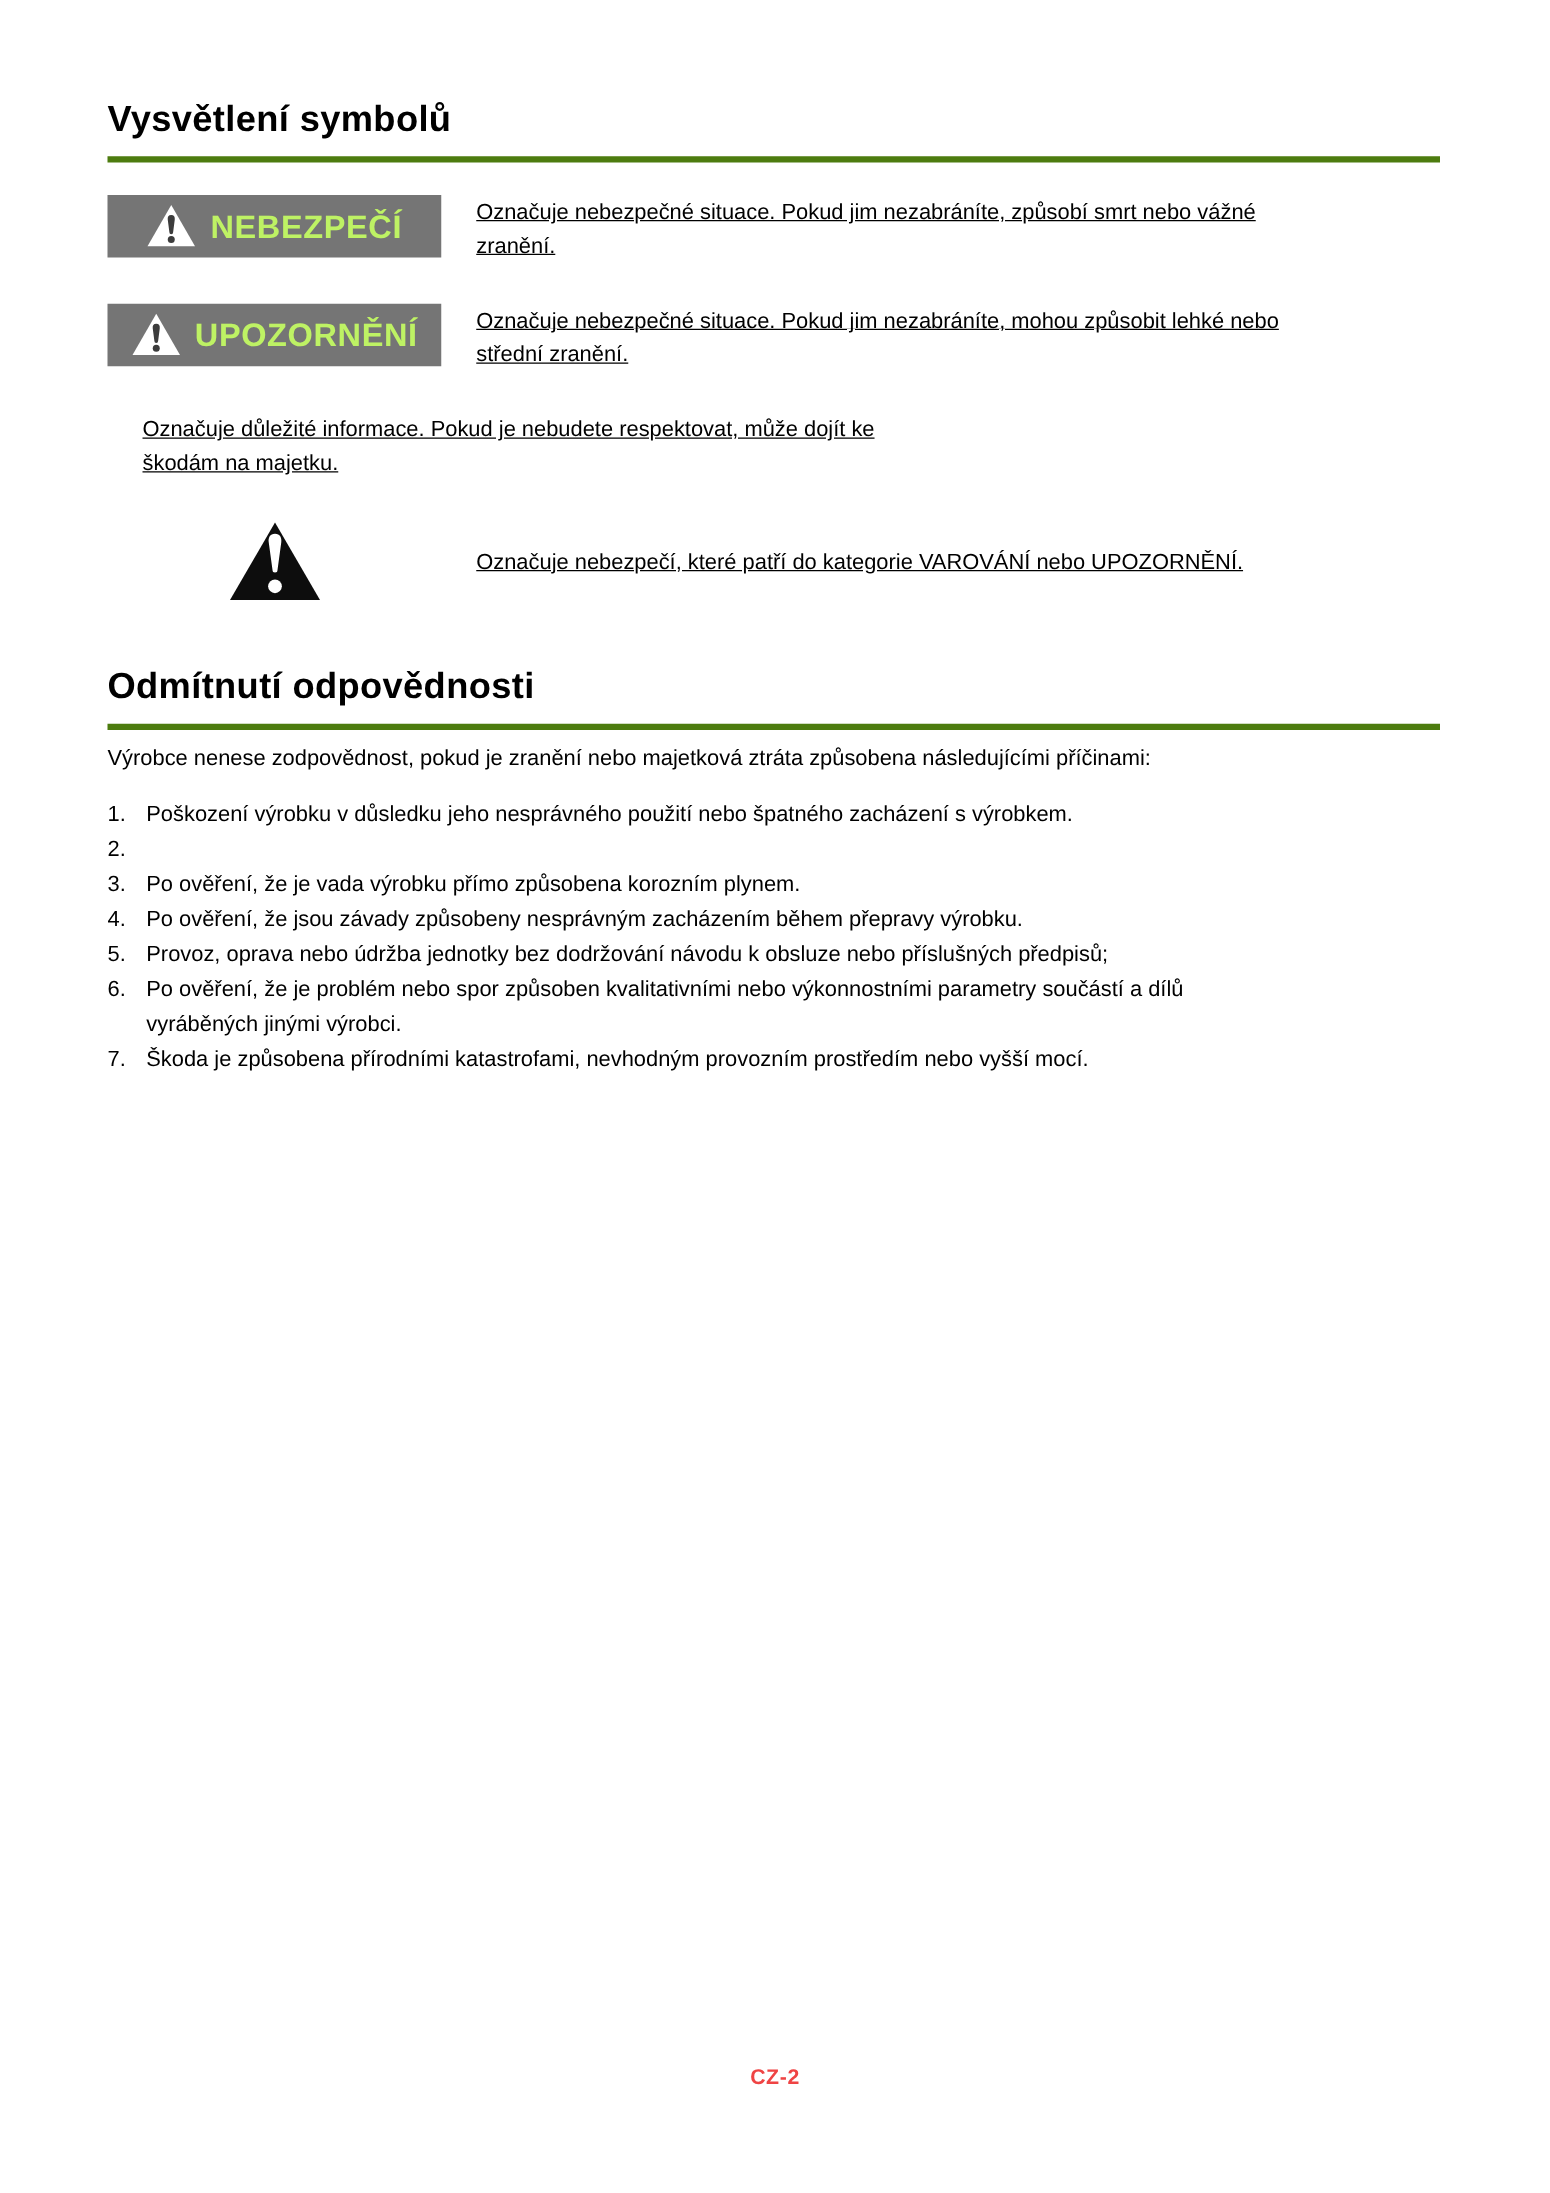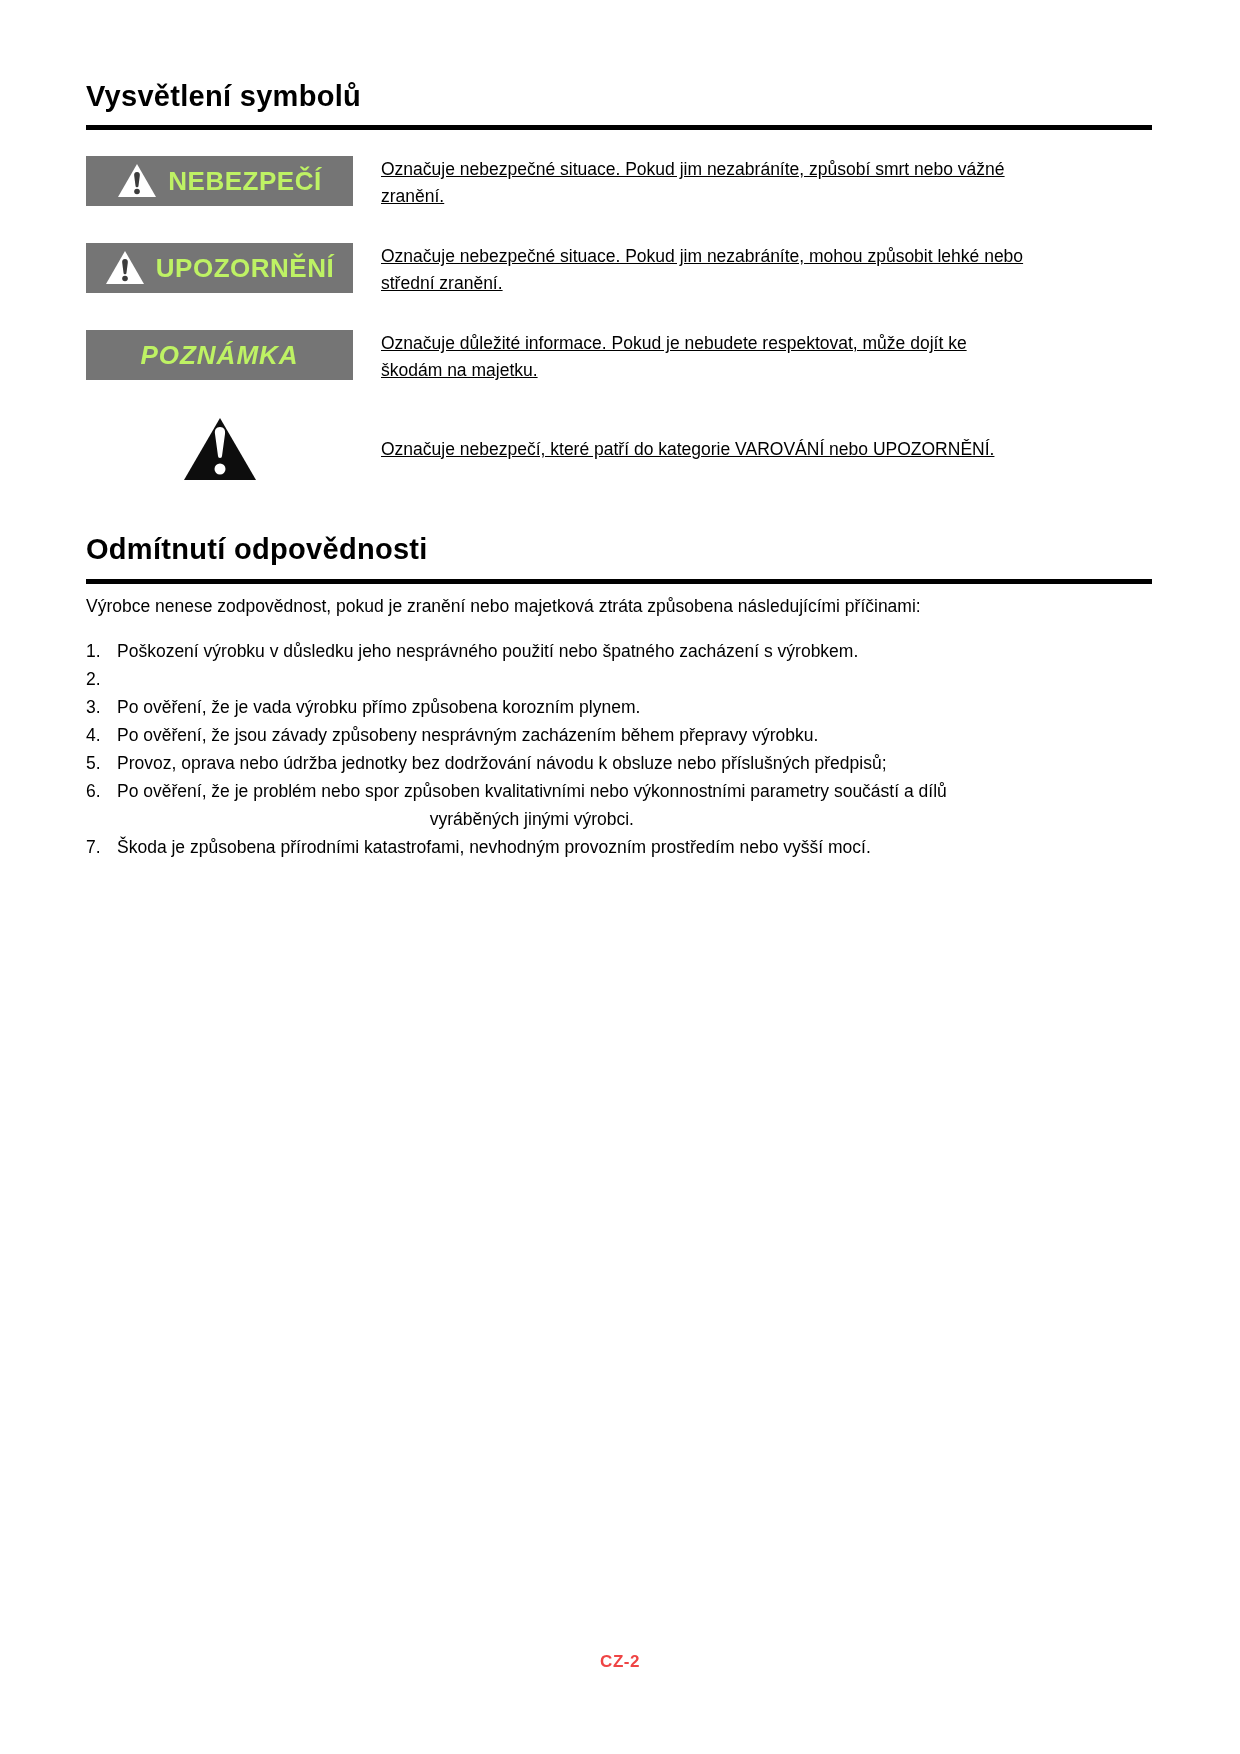--- a/index.html
+++ b/index.html
@@ -4,21 +4,21 @@
 <style>
   html,body{margin:0;padding:0;}
   body{
     width:1240px;height:1754px;background:#ffffff;color:#000;
     font-family:"Liberation Sans", sans-serif;position:relative;overflow:hidden;
   }
   .page{position:absolute;inset:0;padding:80px 88px 0 86px;box-sizing:border-box;}
 
   .section-title{
     font-size:29px;font-weight:bold;margin:0;line-height:1.15;
-    padding-bottom:12px;border-bottom:5px solid #000000;letter-spacing:.3px;
+    padding-bottom:12px;border-bottom:5px solid #4d7c0f;letter-spacing:.3px;
   }
 
   .symbol-rows{margin-top:26px;}
   .symbol-row{display:flex;align-items:flex-start;margin-bottom:33px;}
   .badge{
     width:267px;height:50px;background:#757575;color:#bef264;
     display:flex;align-items:center;justify-content:center;gap:11px;
     font-size:26px;font-weight:bold;flex:0 0 auto;letter-spacing:.5px;
   }
   .badge .tri-icon{display:block;flex:0 0 auto;margin-top:-2px;}
@@ -30,21 +30,21 @@
   }
   .icon-cell{width:267px;flex:0 0 auto;display:flex;justify-content:center;align-items:center;}
   .triangle-row{margin-top:20px;margin-bottom:0;align-items:center;}
   .triangle-row .row-desc{padding-top:0;}
 
   .disclaimer-section{margin-top:52px;}
   .disclaimer-intro{margin-top:8px;font-size:17.5px;line-height:28px;}
   .disclaimer-list{margin-top:0px;}
   .disclaimer-item{display:flex;font-size:17.5px;line-height:28px;}
   .item-num{width:31px;flex:0 0 auto;}
-  .item-text{white-space:pre-line;text-align:center;}
+  .item-text{white-space:pre-line;}
 
   .page-footer{
     position:absolute;left:0;right:0;top:1652px;text-align:center;
     color:#ef4444;font-size:17px;font-weight:bold;letter-spacing:.5px;
   }
 </style>
 </head>
 <body>
 
 <div class="page">
@@ -74,23 +74,20 @@
           <path d="M20 9 c-2.2 0 -3.1 1.6 -2.8 3.8 l1.3 10 a1.5 1.5 0 0 0 3 0 l1.3 -10 c0.3 -2.2 -0.6 -3.8 -2.8 -3.8 Z" fill="#3c3c3c"></path>
           <circle cx="20" cy="28.5" r="2.8" fill="#3c3c3c"></circle>
         </svg>
         <span class="badge-label">UPOZORNĚNÍ</span>
       </div>
       <div class="row-desc">Označuje nebezpečné situace. Pokud jim nezabráníte, mohou způsobit lehké nebo
 střední zranění.</div>
     </div>
 
     <div class="symbol-row">
-      <div class="badge italic-label">
-        <span class="badge-label">POZNÁMKA</span>
-      </div>
       <div class="row-desc">Označuje důležité informace. Pokud je nebudete respektovat, může dojít ke
 škodám na majetku.</div>
     </div>
 
     <div class="symbol-row triangle-row">
       <div class="icon-cell">
         <svg width="74" height="64" viewBox="0 0 74 64" aria-hidden="true">
           <path d="M37 1 L73 63 L1 63 Z" fill="#0d0d0d"></path>
           <path d="M37 10 c-4 0 -5.6 3.2 -5 7 l3 22 a2 2 0 0 0 4 0 l3 -22 c0.6 -3.8 -1 -7 -5 -7 Z" fill="#ffffff"></path>
           <circle cx="37" cy="52" r="5.5" fill="#ffffff"></circle>

